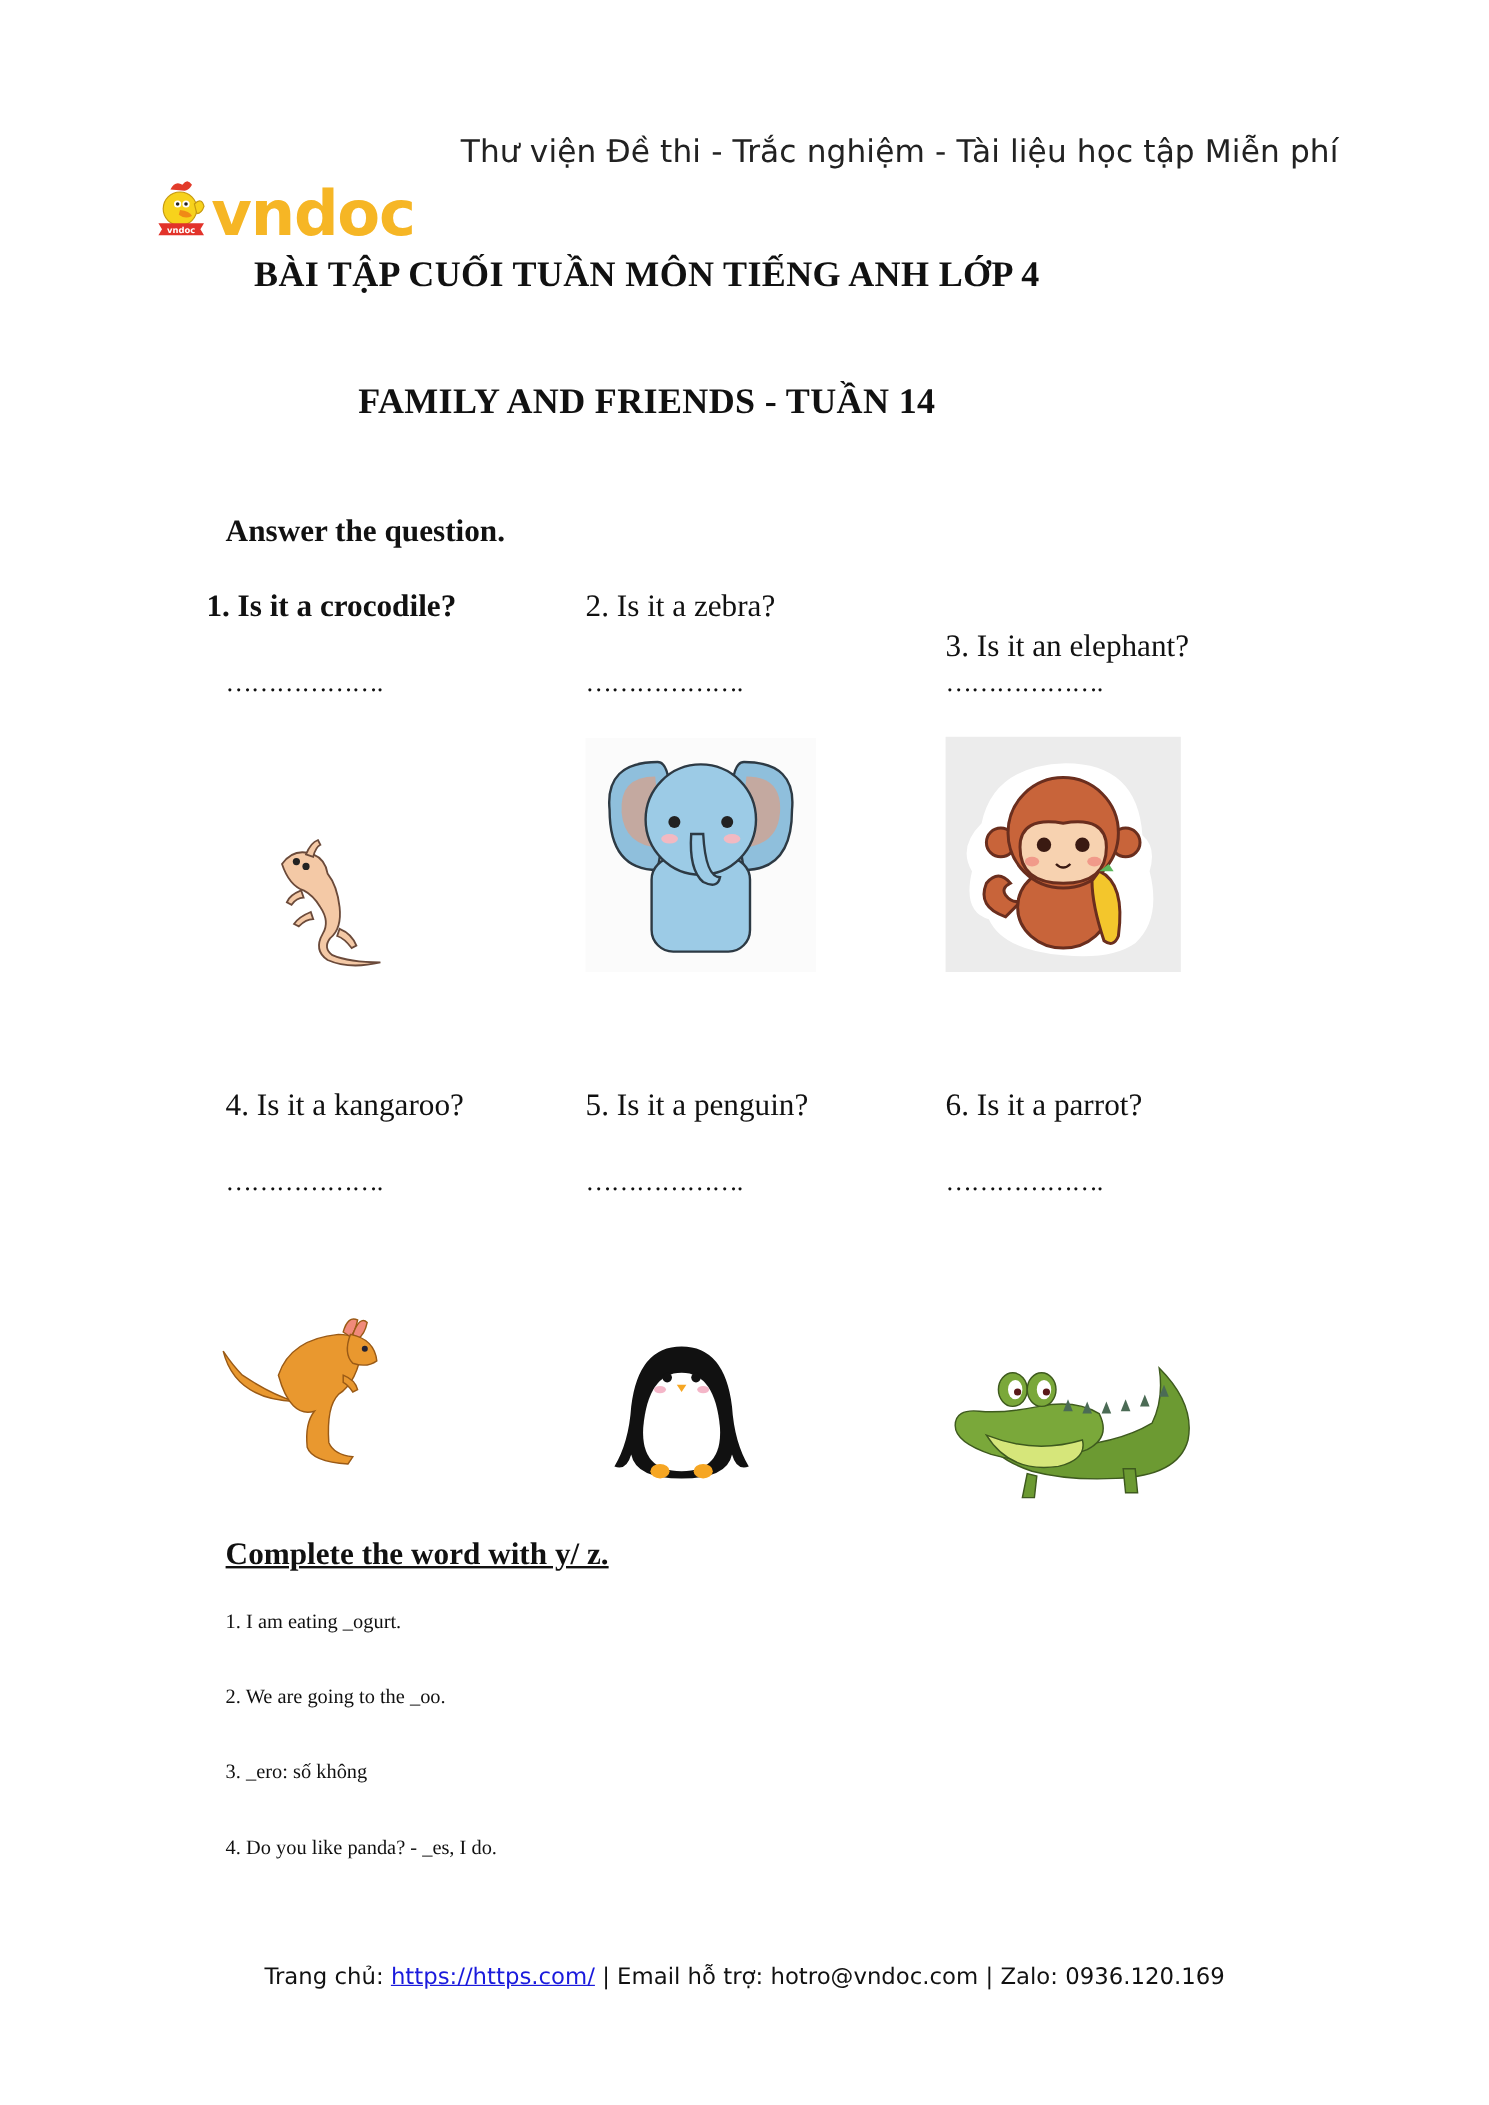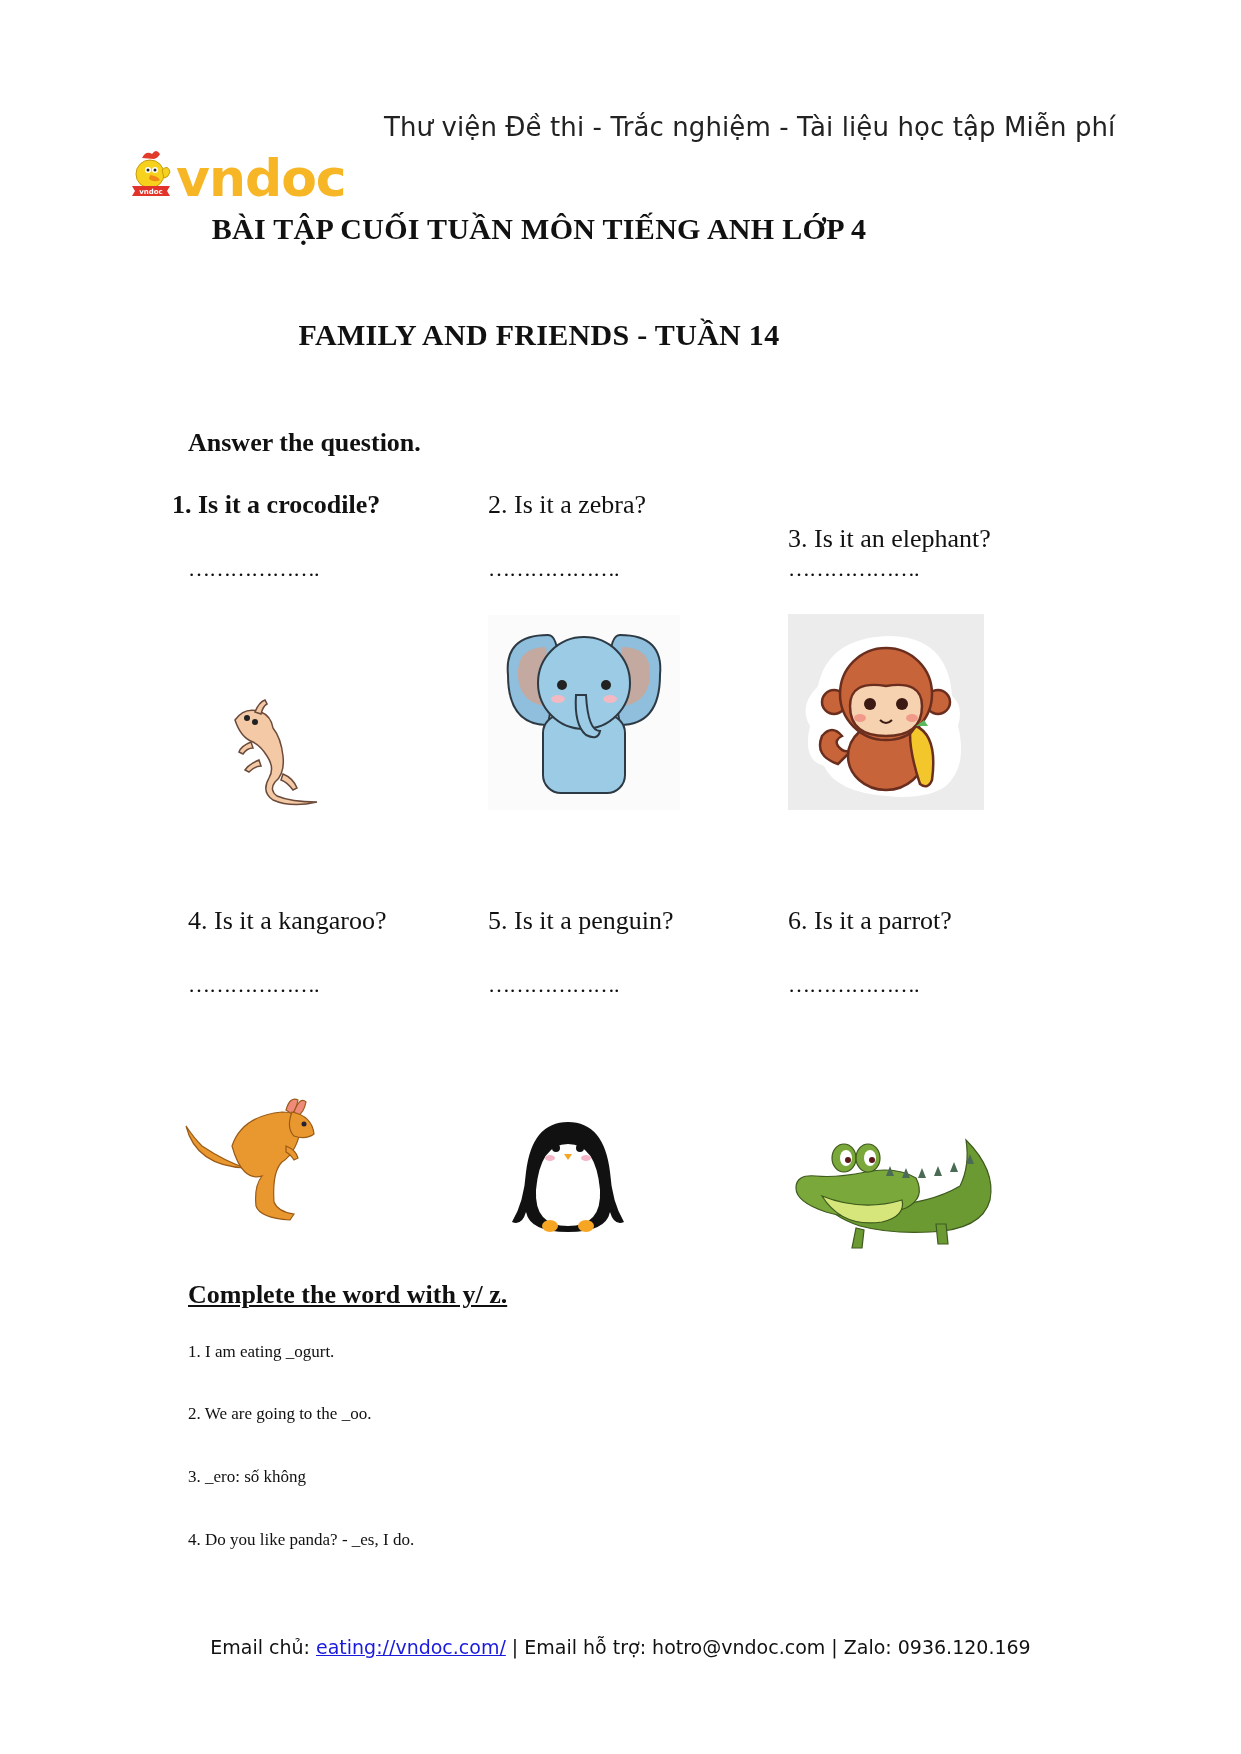--- a/index.html
+++ b/index.html
@@ -177,14 +177,14 @@
   </svg>
 </div>
 
 <div class="abs section-heading" style="top:1280px;text-decoration:underline;">Complete the word with y/ z.</div>
 <div class="abs sentence" style="top:1342px;">1. I am eating _ogurt.</div>
 <div class="abs sentence" style="top:1404px;">2. We are going to the _oo.</div>
 <div class="abs sentence" style="top:1467px;">3. _ero: số không</div>
 <div class="abs sentence" style="top:1530px;">4. Do you like panda? - _es, I do.</div>
 
 <div class="abs footer">
-  <span>Email chủ: </span><a>eating://vndoc.com/</a><span> | Email hỗ trợ: hotro@vndoc.com</span><span> | Zalo: 0936.120.169</span>
+  <span>Trang chủ: </span><a>https://https.com/</a><span> | Email hỗ trợ: hotro@vndoc.com</span><span> | Zalo: 0936.120.169</span>
 </div>
 
 </body></html>

